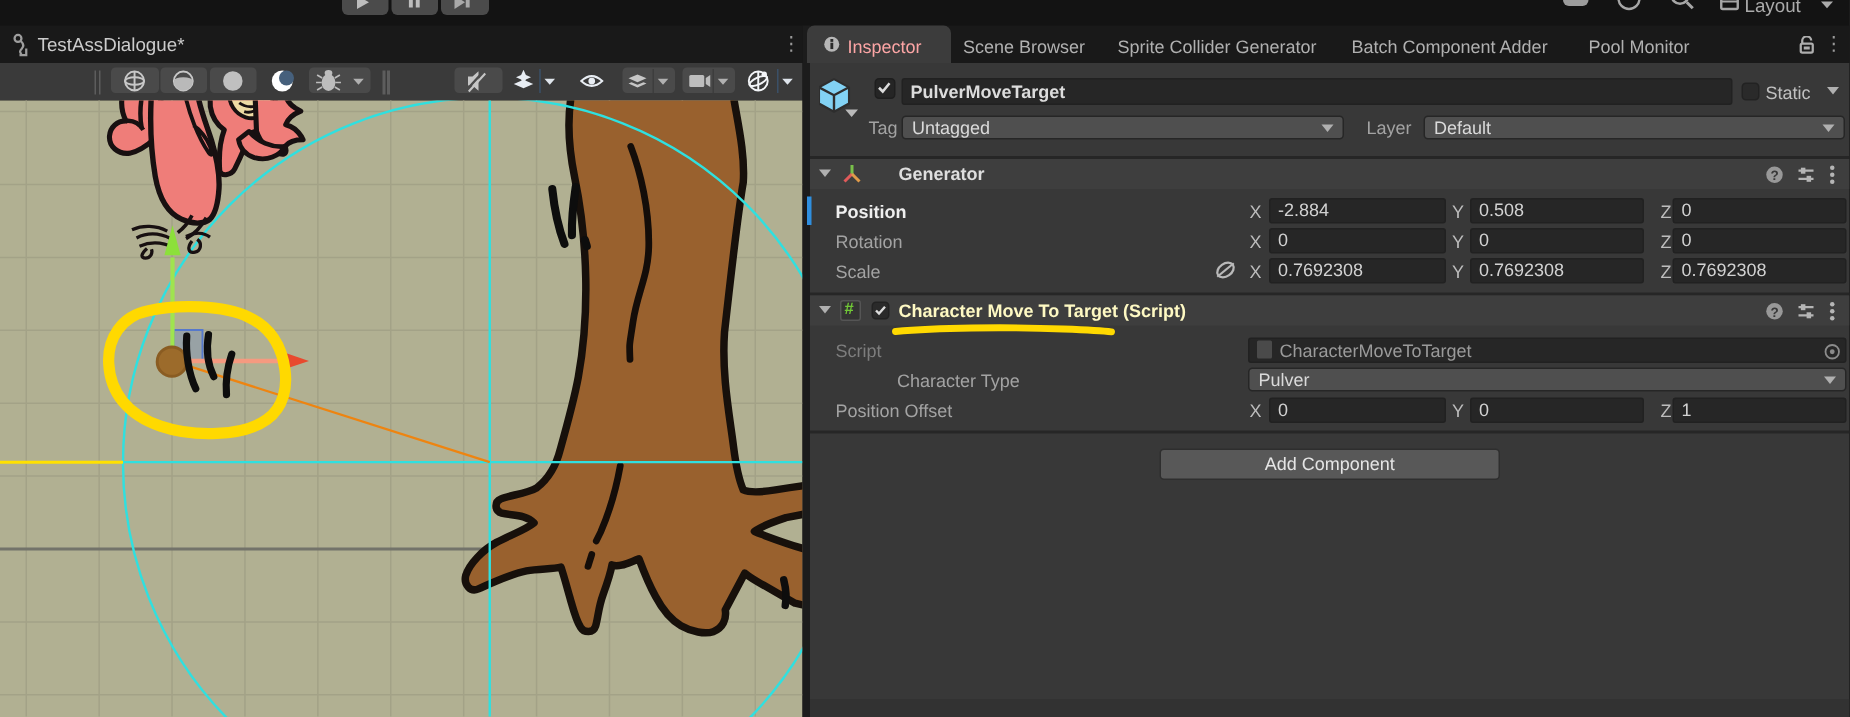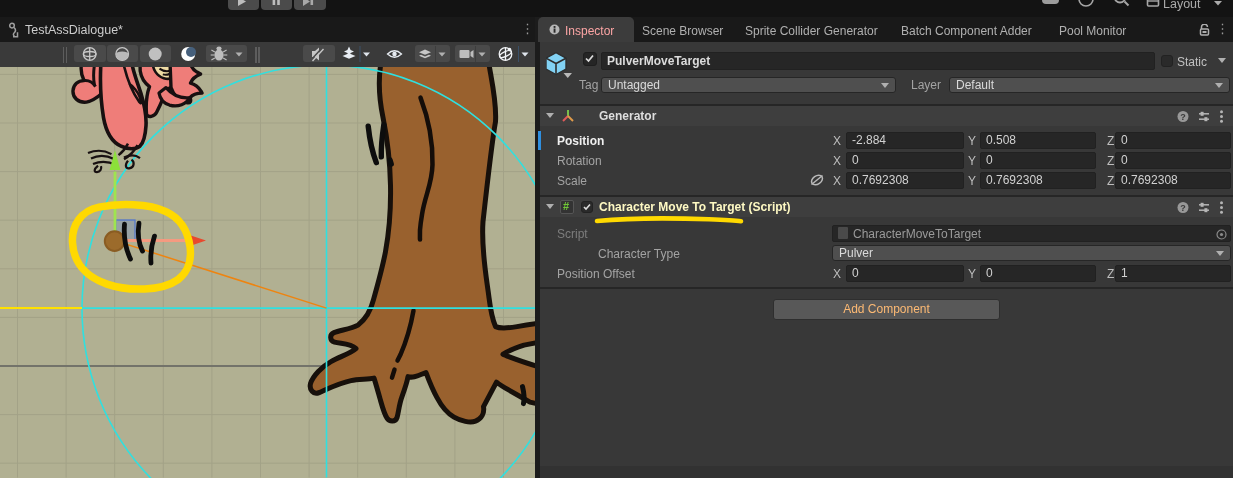--- a/index.html
+++ b/index.html
@@ -399,16 +399,16 @@
     <div class="drop" style="left:292px; top:203px; width:399px;">Pulver<div class="caret" style="right:6px; top:5px;"></div></div>
     <div class="lbl" style="left:17px; top:225px;">Position Offset</div>
     <div class="axlbl" style="left:293px; top:225px;">X</div>
     <div class="field" style="left:306px; top:223px; width:118px;">0</div>
     <div class="axlbl" style="left:428px; top:225px;">Y</div>
     <div class="field" style="left:440px; top:223px; width:116px;">0</div>
     <div class="axlbl" style="left:567px; top:225px;">Z</div>
     <div class="field" style="left:575px; top:223px; width:116px;">1</div>
 
     <div class="abs" style="left:0; top:245px; width:693px; height:2px; background:#262626;"></div>
-    <div class="abs" style="left:233px; top:257px; width:227px; height:21px; background:#585858; border:1px solid #2e2e2e; border-radius:3px; color:#fdba74; font-size:12px; text-align:center; line-height:19px;">Add Component</div>
+    <div class="abs" style="left:233px; top:257px; width:227px; height:21px; background:#585858; border:1px solid #2e2e2e; border-radius:3px; color:#e5e5e5; font-size:12px; text-align:center; line-height:19px;">Add Component</div>
     <div class="abs" style="left:0; top:424px; width:693px; height:12px; background:#323232;"></div>
   </div>
 </div>
 
 </body></html>

